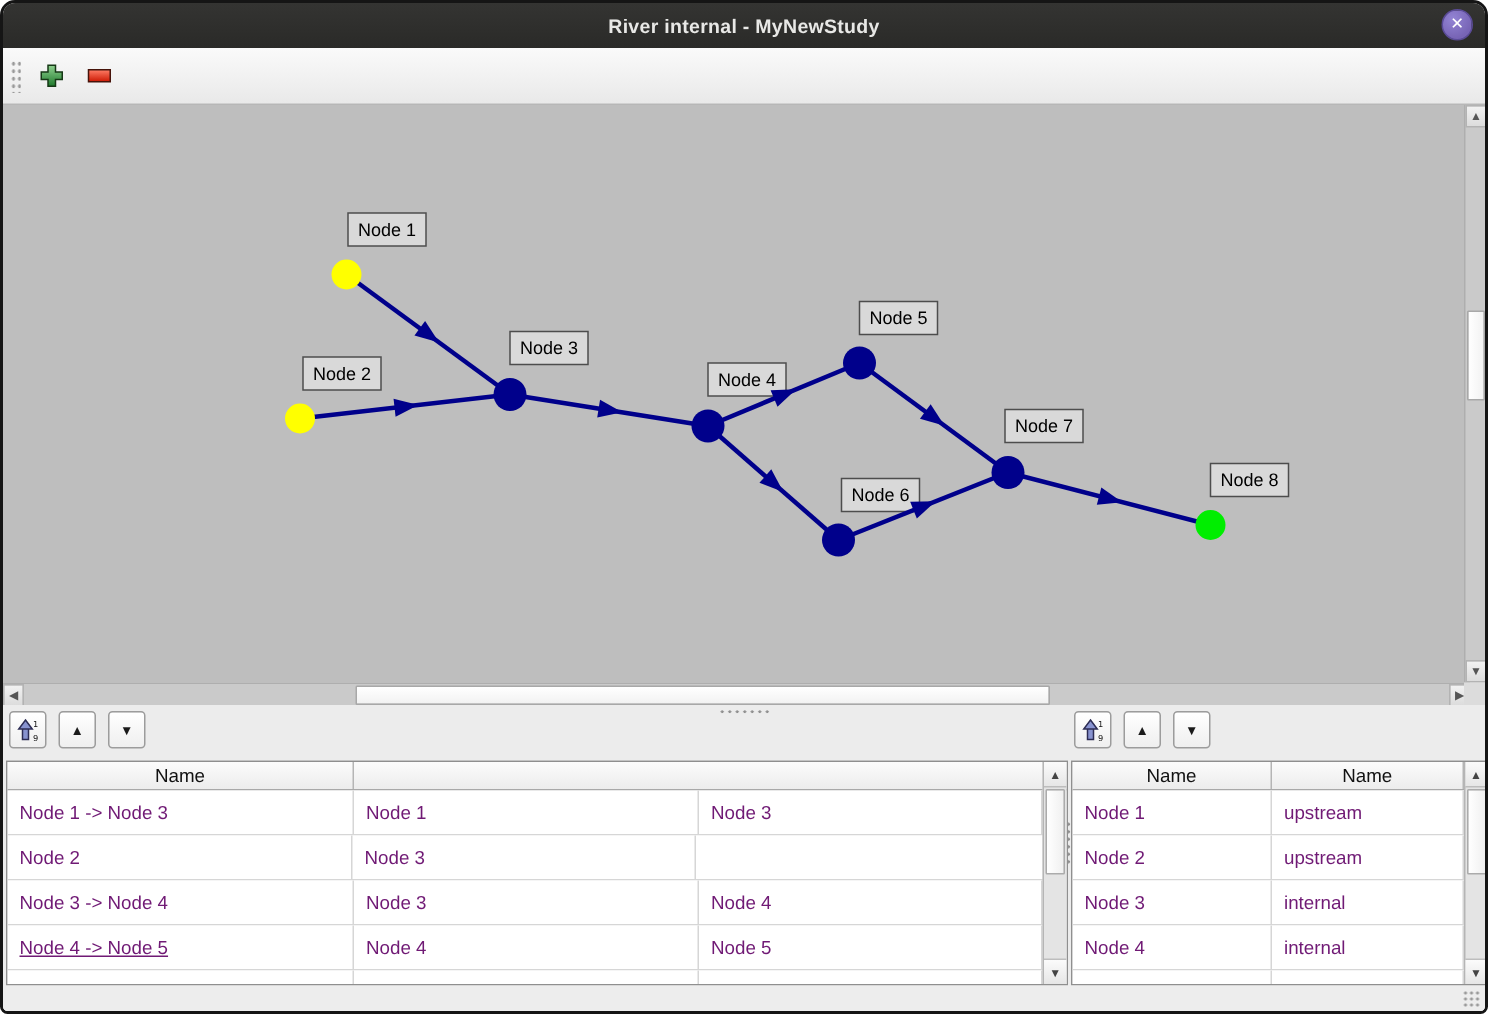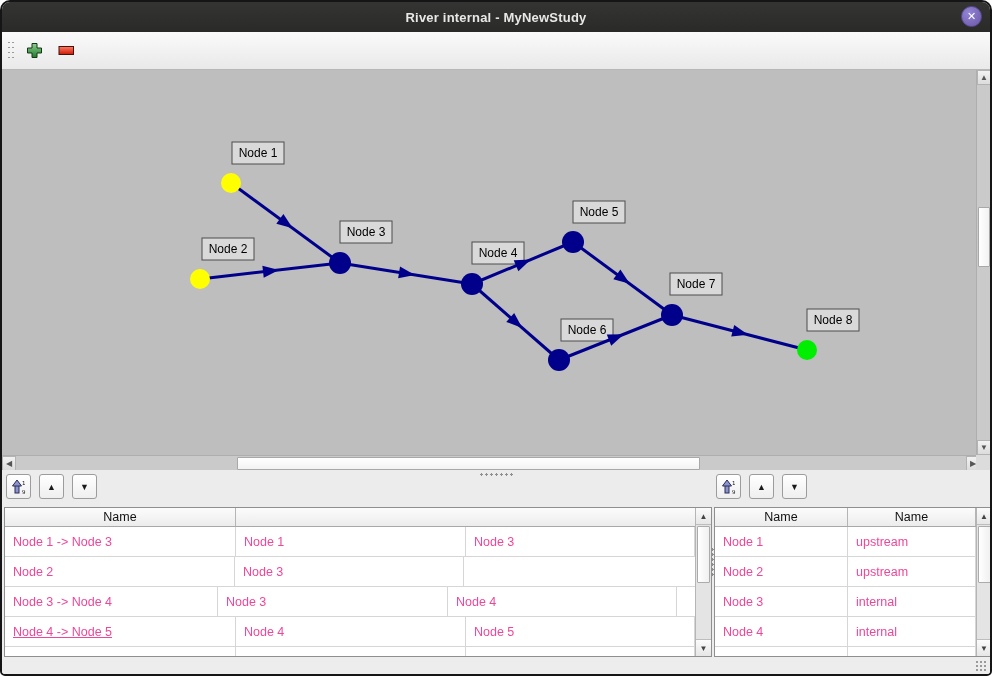--- a/index.html
+++ b/index.html
@@ -72,21 +72,21 @@
     cursor:pointer; font-size:9px; color:#1a1a1a; }
   
   .tbl { position:absolute; top:505px; background:#ffffff; border:1px solid #8f8f8f; overflow:hidden; }
   .tbl.left { left:2px; width:708px; height:150px; }
   .tbl.right { left:712px; width:278px; height:150px; }
   .thead { display:flex; height:19px; background:linear-gradient(#fcfcfc,#ececec);
     border-bottom:1px solid #a8a8a8; }
   .th { font-size:12.5px; color:#111; display:flex; align-items:center; justify-content:center;
     border-right:1px solid #b5b5b5; }
   .tr { display:flex; height:30px; border-bottom:1px solid #d6d6d6; background:#fff; }
-  .td { font-size:12.5px; color:#ec4899; display:flex; align-items:center; padding-left:8px;
+  .td { font-size:12.5px; color:#701a75; display:flex; align-items:center; padding-left:8px;
     border-right:1px solid #d6d6d6; white-space:nowrap; overflow:hidden; }
   .tbl-scroll { position:absolute; top:0; right:0; bottom:0; width:16px; background:#e4e4e4;
     border-left:1px solid #b5b5b5; }
   .tbl-scroll .arrow { position:absolute; left:0; right:0; height:17px; display:flex; align-items:center;
     justify-content:center; font-size:8px; color:#444; background:linear-gradient(#fbfbfb,#e6e6e6);
     border-bottom:1px solid #bdbdbd; }
   .tbl-scroll .arrow.down { bottom:0; border-top:1px solid #bdbdbd; border-bottom:none; }
   .tbl-thumb { position:absolute; left:1px; width:13px; top:18px; height:57px;
     background:linear-gradient(90deg,#ffffff,#f0f0f0); border:1px solid #ababab; border-radius:1px; }
   .vsplit { position:absolute; left:709px; top:545px; width:3px; height:30px;
@@ -251,21 +251,21 @@
       <div class="tr">
         <div class="td" style="width: 231px;">Node 1 -&gt; Node 3</div>
         <div class="td" style="width: 230px;">Node 1</div>
         <div class="td" style="width: 229px;">Node 3</div>
       </div>
       <div class="tr">
         <div class="td" style="width: 230px;">Node 2</div>
         <div class="td" style="width: 229px;">Node 3</div>
       </div>
       <div class="tr">
-        <div class="td" style="width: 213px;">Node 3 -&gt; Node 4</div>
+        <div class="td" style="width: 231px;">Node 3 -&gt; Node 4</div>
         <div class="td" style="width: 230px;">Node 3</div>
         <div class="td" style="width: 229px;">Node 4</div>
       </div>
       <div class="tr">
         <div class="td" style="width: 231px; text-decoration: underline;">Node 4 -&gt; Node 5</div>
         <div class="td" style="width: 230px;">Node 4</div>
         <div class="td" style="width: 229px;">Node 5</div>
       </div>
       <div class="tr">
         <div class="td" style="width: 231px;"></div>

